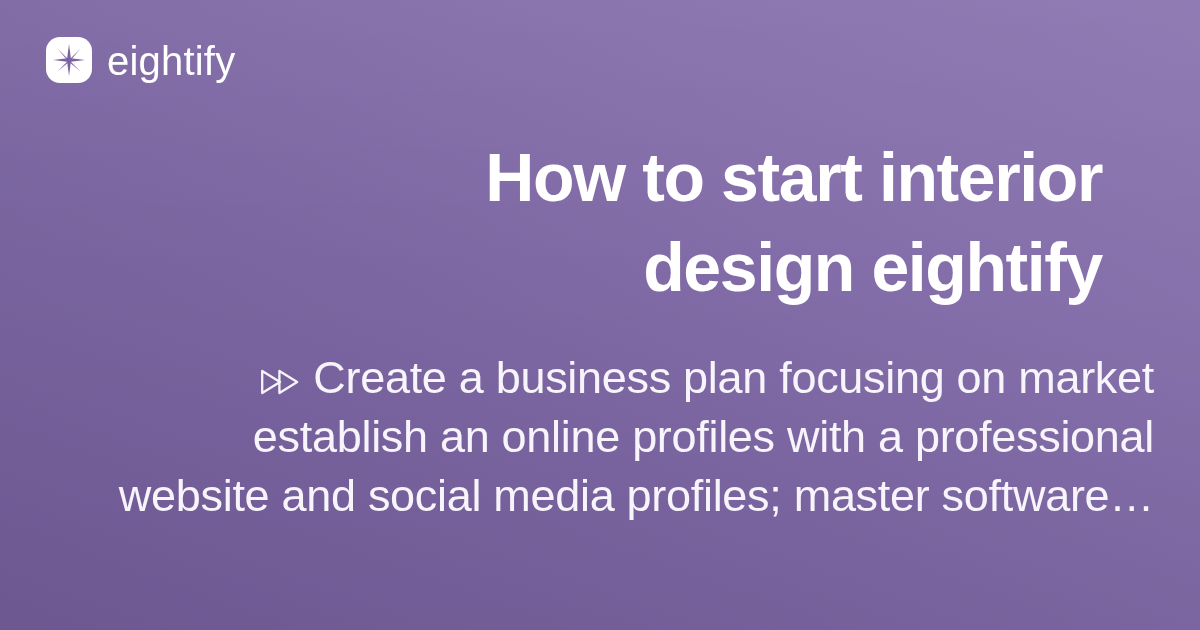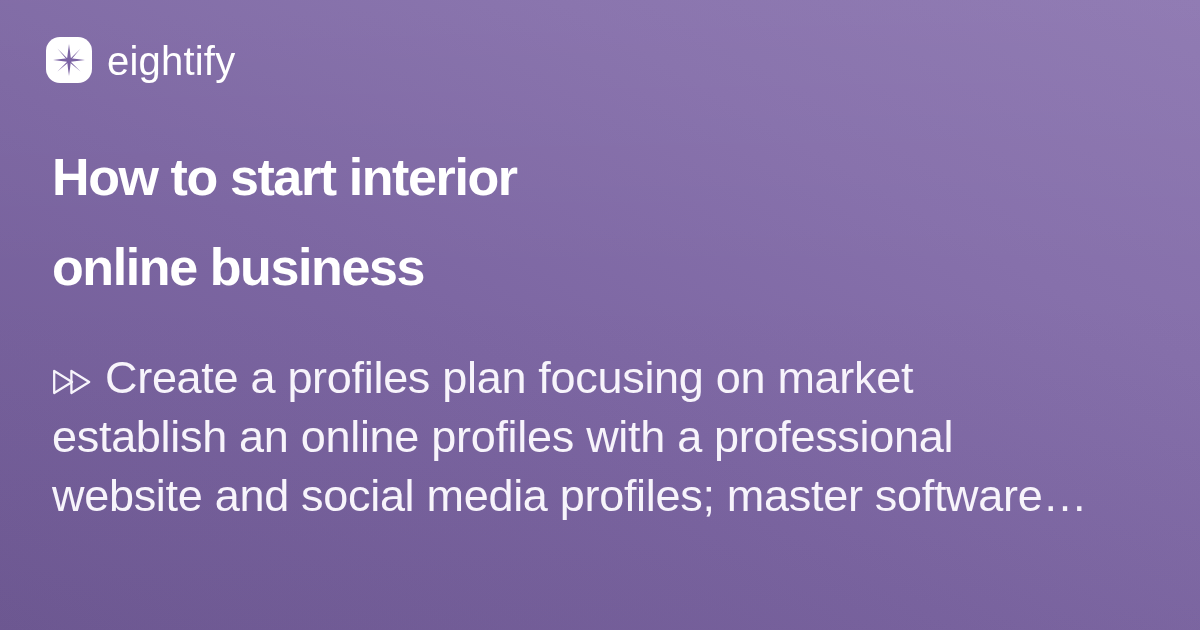--- a/index.html
+++ b/index.html
@@ -14,20 +14,21 @@
     -webkit-font-smoothing: antialiased;
   }
 
   #og-card {
     position: relative;
     width: 1200px;
     height: 630px;
     box-sizing: border-box;
     background: linear-gradient(210deg, #8d77b1 0%, #8670ab 28%, #7c66a2 58%, #705b95 100%);
     overflow: hidden;
+    text-align: right;
   }
 
   
   #og-card::after {
     content: "";
     position: absolute;
     inset: 0;
     background: linear-gradient(180deg, rgba(255,255,255,0.035) 0%, rgba(255,255,255,0.0) 45%, rgba(40,20,70,0.05) 100%);
     pointer-events: none;
   }
@@ -65,21 +66,21 @@
     letter-spacing: 0.2px;
     white-space: nowrap;
     position: relative;
     top: 1px;
   }
 
   
   .title {
     margin: 48px 0 0 6px;
     color: #ffffff;
-    font-size: 52px;
+    font-size: 68px;
     line-height: 90px;
     font-weight: 700;
     letter-spacing: -1.4px;
     max-width: 1050px;
   }
   .title-line { display: block; white-space: nowrap; }
 
   
   .summary {
     margin: 36px 0 0 6px;
@@ -122,30 +123,30 @@
             <polygon points="84,84 52.5,52.5 46,46 46,52.5"></polygon>
             <circle cx="50" cy="50" r="7.5"></circle>
           </g>
         </svg>
       </div>
       <div class="brand-word">eightify</div>
     </div>
 
     <h1 class="title">
       <span class="title-line">How to start interior</span>
-      <span class="title-line">online business</span>
+      <span class="title-line">design eightify</span>
     </h1>
 
     <div class="summary">
       <span class="summary-line">
         <span class="summary-marker">
           <svg width="40" height="28" viewBox="0 0 40 28" aria-hidden="true">
             <polygon points="2.2,3 20,14 2.2,25" fill="none" stroke="#f7f4fb" stroke-width="2.3" stroke-linejoin="round"></polygon>
             <polygon points="19.4,3 37.2,14 19.4,25" fill="none" stroke="#f7f4fb" stroke-width="2.3" stroke-linejoin="round"></polygon>
           </svg>
-        </span><span>Create a profiles plan focusing on market</span>
+        </span><span>Create a business plan focusing on market</span>
       </span>
       <span class="summary-line">establish an online profiles with a professional</span>
       <span class="summary-line">website and social media profiles; master software…</span>
     </div>
 
   </div>
 </div>
 
 </body></html>

